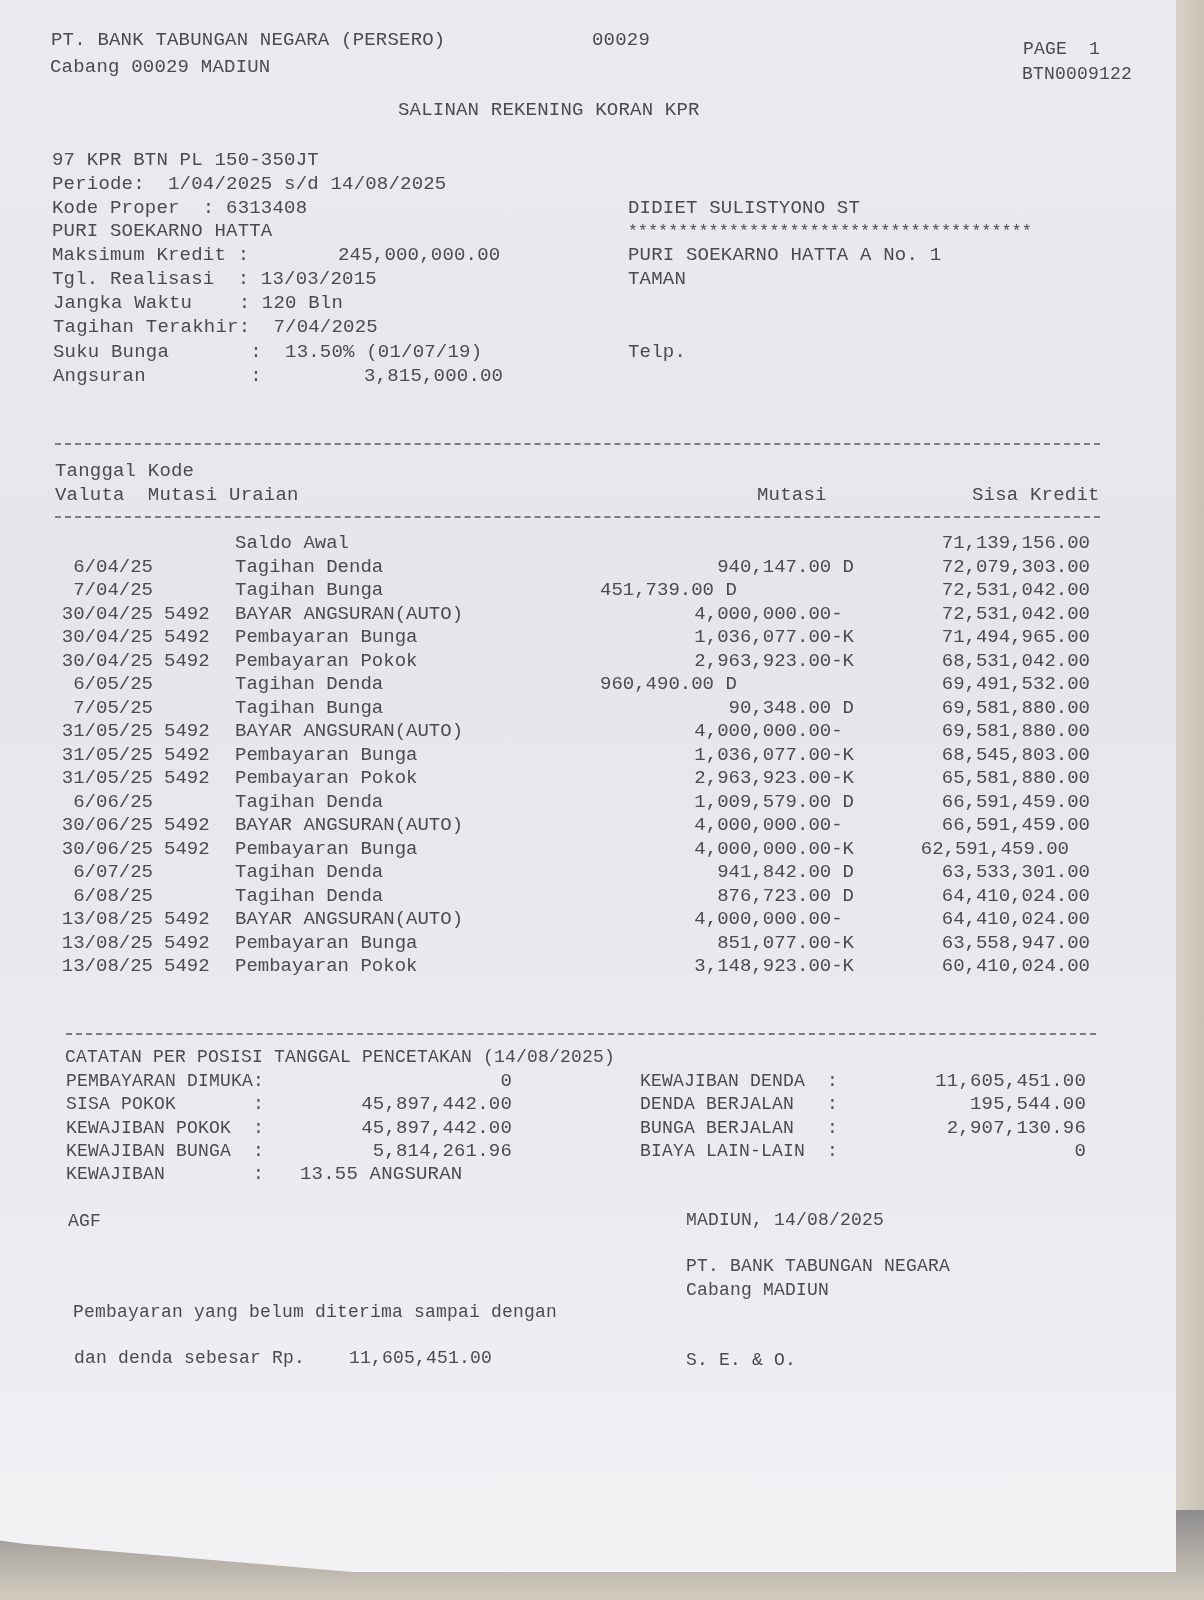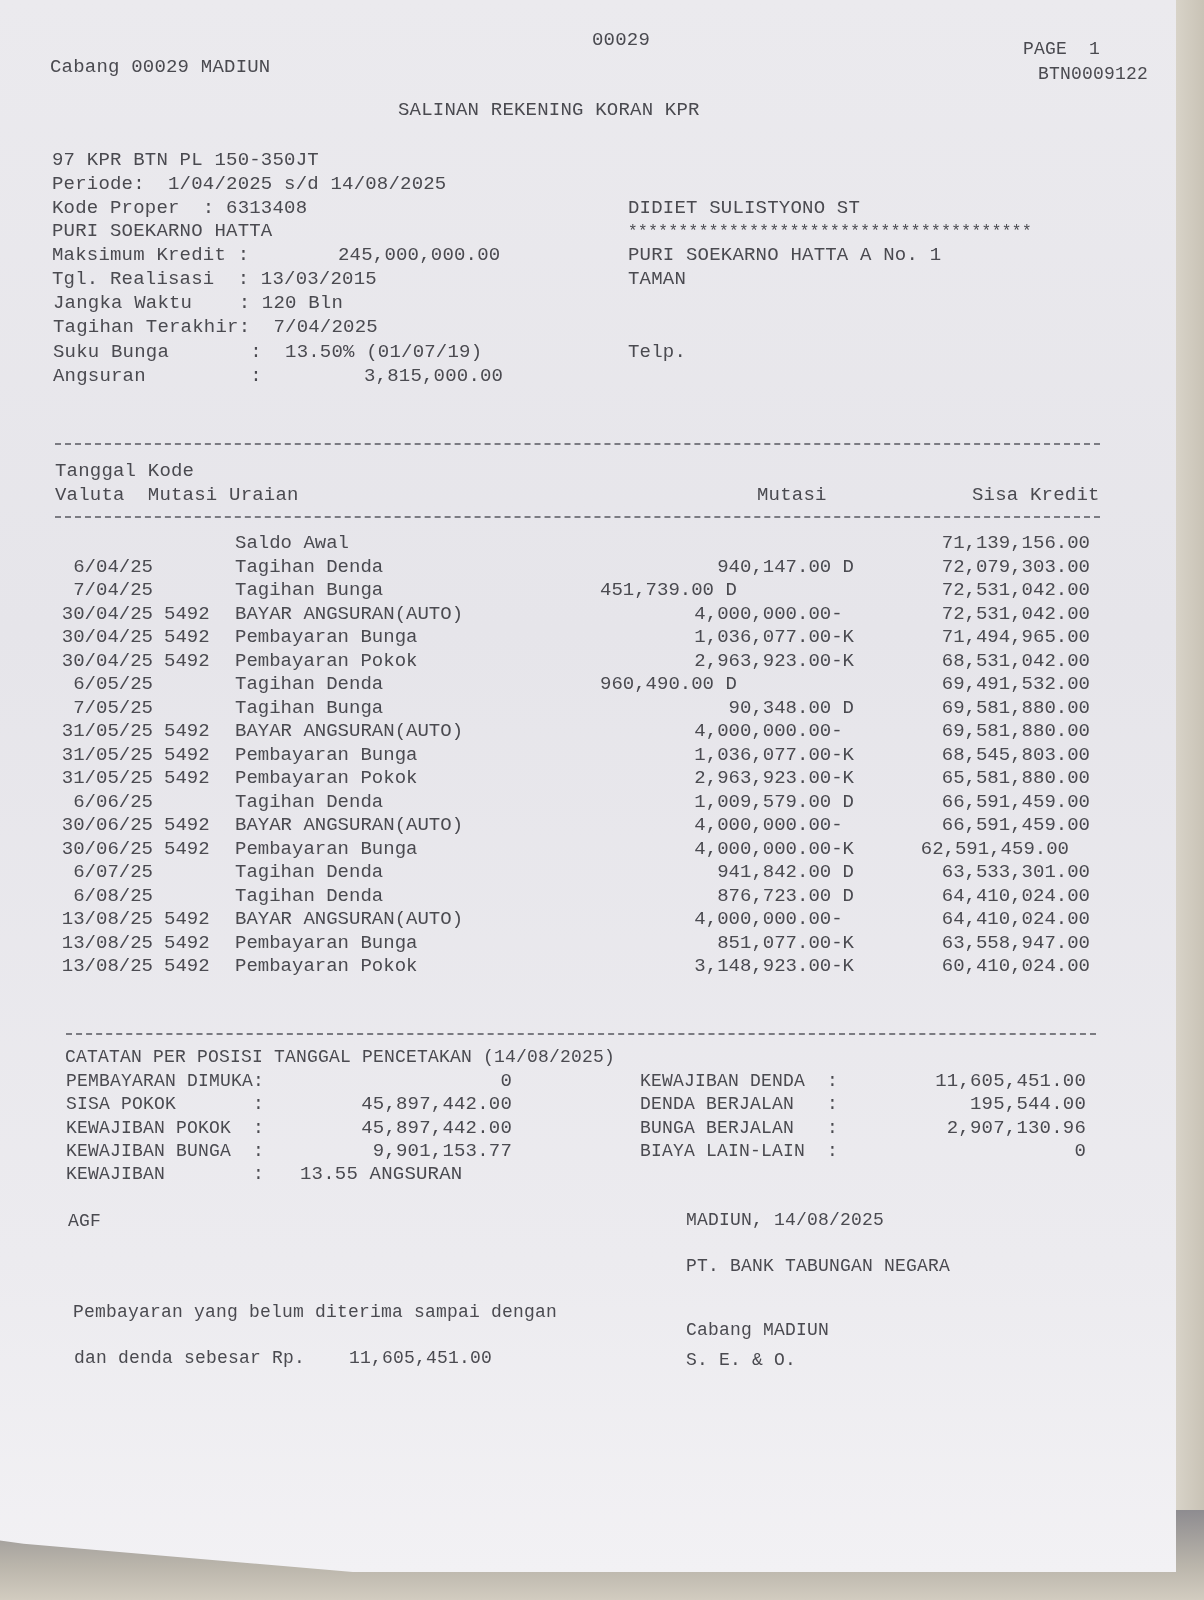--- a/index.html
+++ b/index.html
@@ -33,24 +33,25 @@
     .row .c { position: absolute; white-space: pre; font-size: 19px; line-height: 24px; }
   </style>
 </head>
 <body>
 
 <div class="bg-strip"></div>
 <div class="bg-bottom"></div>
 
 <div class="paper">
 
+  <div class="t" style="left:51px;top:28px;">PT. BANK TABUNGAN NEGARA (PERSERO)</div>
   <div class="t" style="left:50px;top:55px;">Cabang 00029 MADIUN</div>
   <div class="t" style="left:592px;top:28px;">00029</div>
   <div class="t sm" style="left:1023px;top:37px;">PAGE  1</div>
-  <div class="t sm" style="left:1022px;top:62px;margin-left:16px;">BTN0009122</div>
+  <div class="t sm" style="left:1022px;top:62px;">BTN0009122</div>
   <div class="t" style="left:398px;top:98px;">SALINAN REKENING KORAN KPR</div>
 
   <div class="t" style="left:52px;top:148px;">97 KPR BTN PL 150-350JT</div>
   <div class="t" style="left:52px;top:172px;">Periode:  1/04/2025 s/d 14/08/2025</div>
   <div class="t" style="left:52px;top:196px;">Kode Proper  : 6313408</div>
   <div class="t" style="left:52px;top:219px;">PURI SOEKARNO HATTA</div>
   <div class="t" style="left:52px;top:243px;">Maksimum Kredit :</div>
   <div class="t" style="left:338px;top:243px;">245,000,000.00</div>
   <div class="t" style="left:52px;top:267px;">Tgl. Realisasi  : 13/03/2015</div>
   <div class="t" style="left:53px;top:291px;">Jangka Waktu    : 120 Bln</div>
@@ -211,35 +212,35 @@
   <div class="dash" style="left:66px;top:1033px;width:1030px;"></div>
   <div class="t sm" style="left:65px;top:1045px;">CATATAN PER POSISI TANGGAL PENCETAKAN (14/08/2025)</div>
   <div id="summary-left">
       <div class="t sm" style="left: 66px; top: 1069px;">PEMBAYARAN DIMUKA:</div>
       <div class="t" style="left: 300px; width: 212px; text-align: right; top: 1069px;">0</div>
       <div class="t sm" style="left: 66px; top: 1092.3px;">SISA POKOK       :</div>
       <div class="t" style="left: 300px; width: 212px; text-align: right; top: 1092.3px;">45,897,442.00</div>
       <div class="t sm" style="left: 66px; top: 1115.6px;">KEWAJIBAN POKOK  :</div>
       <div class="t" style="left: 300px; width: 212px; text-align: right; top: 1115.6px;">45,897,442.00</div>
       <div class="t sm" style="left: 66px; top: 1138.9px;">KEWAJIBAN BUNGA  :</div>
-      <div class="t" style="left: 300px; width: 212px; text-align: right; top: 1138.9px;">9,901,153.77</div>
+      <div class="t" style="left: 300px; width: 212px; text-align: right; top: 1138.9px;">5,814,261.96</div>
       <div class="t sm" style="left: 66px; top: 1162.2px;">KEWAJIBAN        :</div>
       <div class="t" style="left: 300px; top: 1162.2px;">13.55 ANGSURAN</div>
     </div>
   <div id="summary-right">
       <div class="t sm" style="left: 640px; top: 1069px;">KEWAJIBAN DENDA  :</div>
       <div class="t" style="left: 880px; width: 206px; text-align: right; top: 1069px;">11,605,451.00</div>
       <div class="t sm" style="left: 640px; top: 1092.3px;">DENDA BERJALAN   :</div>
       <div class="t" style="left: 880px; width: 206px; text-align: right; top: 1092.3px;">195,544.00</div>
       <div class="t sm" style="left: 640px; top: 1115.6px;">BUNGA BERJALAN   :</div>
       <div class="t" style="left: 880px; width: 206px; text-align: right; top: 1115.6px;">2,907,130.96</div>
       <div class="t sm" style="left: 640px; top: 1138.9px;">BIAYA LAIN-LAIN  :</div>
       <div class="t" style="left: 880px; width: 206px; text-align: right; top: 1138.9px;">0</div>
     </div>
 
   <div class="t sm" style="left:68px;top:1209px;">AGF</div>
   <div class="t sm" style="left:686px;top:1208px;">MADIUN, 14/08/2025</div>
   <div class="t sm" style="left:686px;top:1254px;">PT. BANK TABUNGAN NEGARA</div>
-  <div class="t sm" style="left:686px;top:1278px;margin-top:40px;">Cabang MADIUN</div>
+  <div class="t sm" style="left:686px;top:1278px;">Cabang MADIUN</div>
   <div class="t sm" style="left:73px;top:1300px;">Pembayaran yang belum diterima sampai dengan</div>
   <div class="t sm" style="left:74px;top:1346px;">dan denda sebesar Rp.    11,605,451.00</div>
   <div class="t sm" style="left:686px;top:1348px;">S. E. &amp; O.</div>
 </div>
 
 </body></html>

